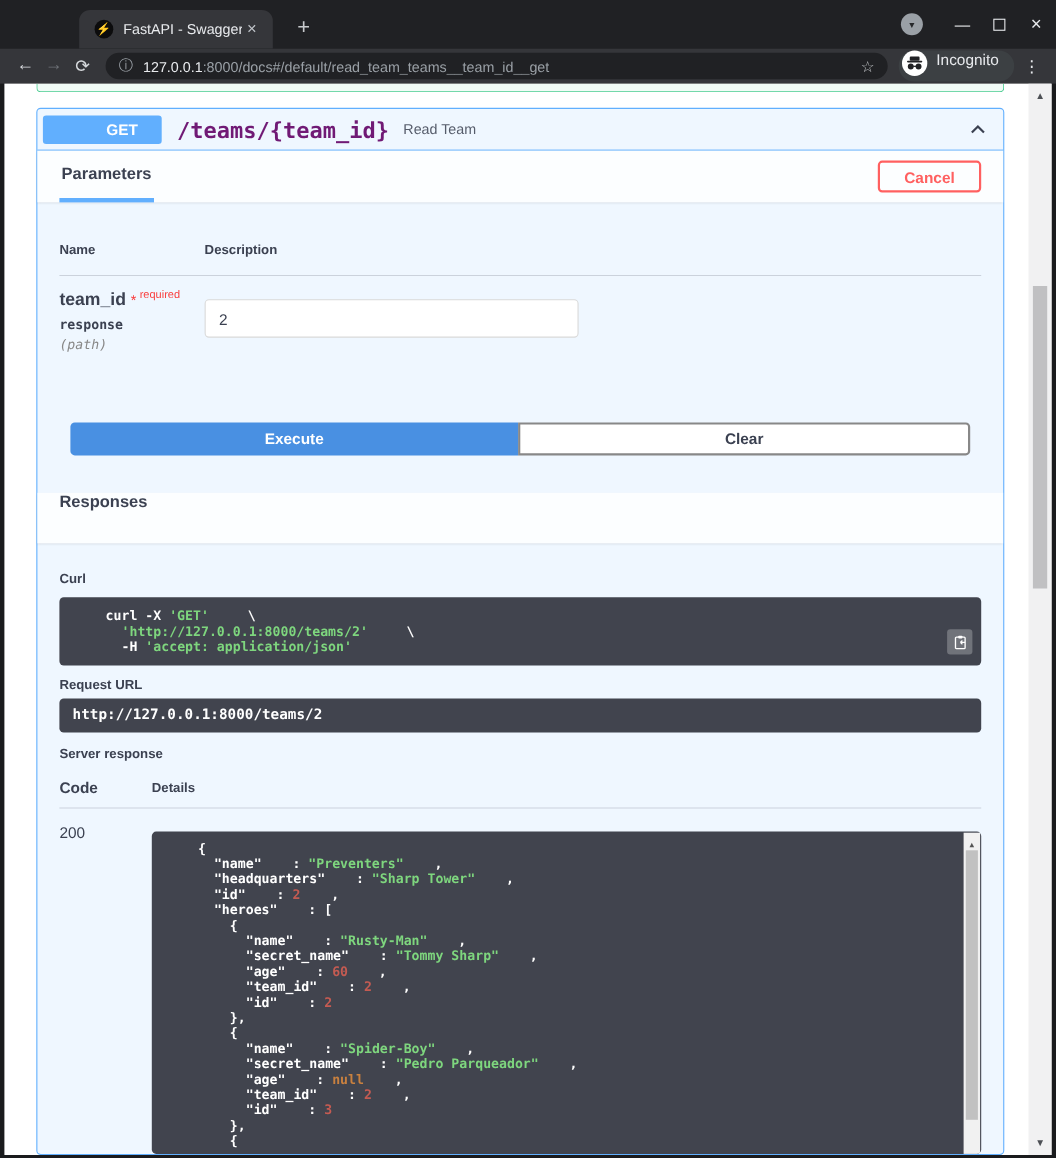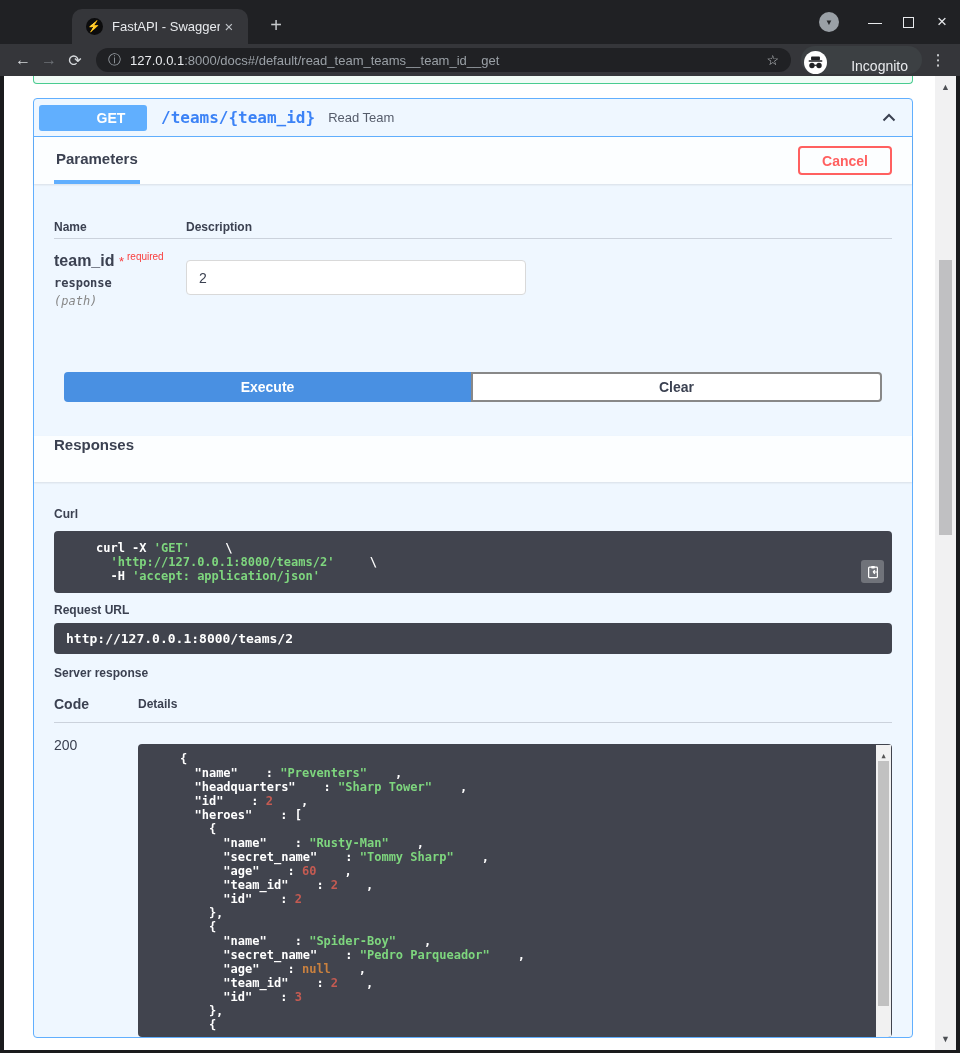--- a/index.html
+++ b/index.html
@@ -32,56 +32,56 @@
   .toolbar { height:32px; background:#35363a; display:flex; align-items:center; padding:0 10px; flex:none; }
   .nav-ic { font-size:16px; color:#d6d9dc; width:26px; text-align:center; flex:none; }
   .nav-ic.disabled { color:#6e7277; }
   .url-pill { height:24px; background:#202124; border-radius:12px; flex:1; margin:0 10px 0 8px;
               display:flex; align-items:center; padding:0 12px; min-width:0; }
   .info-ic { color:#9aa0a6; font-size:13px; margin-right:9px; flex:none; }
   .url-text { font-size:13px; white-space:nowrap; overflow:hidden; flex:1; }
   .url-host { color:#e8eaed; }
   .url-rest { color:#9aa0a6; }
   .star-ic { color:#c6c9cc; font-size:14px; margin-left:8px; flex:none; }
-  .incog-badge { height:28px; border-radius:14px; background:#3c4043; display:flex; align-items:flex-end;
-                 padding:0 14px 0 3px; flex:none;gap:16px; }
+  .incog-badge { height:28px; border-radius:14px; background:#3c4043; display:flex; align-items:flex-start;
+                 padding:0 14px 0 3px; flex:none; }
   .incog-circle { width:23px; height:23px; border-radius:50%; background:#fff; display:flex;
                   align-items:center; justify-content:center; margin-right:8px; }
   .incog-label { color:#e8eaed; font-size:14px; }
   .menu-ic { color:#e8eaed; font-size:15px; width:24px; text-align:center; margin-left:4px; flex:none; }
 
   
   .page { margin:0 4px 3px 4px; height:974px; background:#fff; position:relative; overflow:hidden; flex:none; }
   .content { margin-right:21px; height:100%; overflow:hidden; }
 
   .green-stub { margin-left:29px; width:880px; height:8px; background:rgba(73,204,144,.08);
                 border-left:1px solid #49cc90; border-right:1px solid #49cc90; border-bottom:1px solid #49cc90;
                 border-radius:0 0 4px 4px; }
 
   .opblock { margin:14px 0 0 29px; width:880px; border:1px solid #61affe; border-radius:4px;
              background:rgba(97,175,254,.1); }
 
   .op-summary { height:38px; display:flex; align-items:center; padding:0 12px 0 5px;
                 border-bottom:1px solid #61affe; }
   .method-badge { width:108px; height:26px; background:#61affe; color:#fff; border-radius:3px;
                   font-size:14px; font-weight:700; display:flex; align-items:center; justify-content:center;padding-left:36px; }
-  .op-path { margin-left:14px; font-size:16px; font-weight:700; color:#3b82f6; }
+  .op-path { margin-left:14px; font-size:20px; font-weight:700; color:#701a75; }
   .op-desc { margin-left:13px; font-size:13px; color:#3b4151; opacity:.85; }
   .chevron { margin-left:auto; margin-right:4px; display:flex; }
 
   .section-header { height:47px; background:rgba(255,255,255,.8); display:flex; align-items:center;
                     padding:0 20px; box-shadow:0 1px 2px rgba(0,0,0,.1); }
   .param-tab { height:100%; display:flex; align-items:center; border-bottom:4px solid #61affe;
                padding:0 2px; font-size:15px; font-weight:700; color:#3b4151; }
   .cancel-btn { margin-left:auto; width:94px; height:29px; background:transparent; border:2px solid #ff6060;
                 border-radius:4px; color:#ff6060; font-size:14px; font-weight:700;
                 display:flex; align-items:center; justify-content:center; }
 
   .params-section { padding:36px 20px 34px 20px; }
-  .thead { display:flex; border-bottom:1px solid rgba(59,65,81,.2); padding-bottom:4px; }
+  .thead { display:flex; border-bottom:1px solid rgba(59,65,81,.2); padding-bottom:16px; }
   .th { font-size:12px; font-weight:700; color:#3b4151; }
   .col-name { width:132px; flex:none; }
   .param-row { display:flex; padding-top:12px; }
   .pname { font-size:16px; font-weight:700; color:#3b4151; }
   .pstar { color:#f93e3e; font-size:13px; }
   .preq { color:#f93e3e; font-size:10px; vertical-align:super; margin-left:3px; }
   .ptype { font-size:12px; font-weight:700; color:#3b4151; margin-top:6px; }
   .pin { font-size:12px; font-style:italic; color:#888; margin-top:4px; }
   .param-input { width:340px; height:35px; margin-top:9px; border:1px solid #d9d9d9; border-radius:4px;
                  padding:0 12px; font-size:14px; color:#3b4151; background:#fff;

